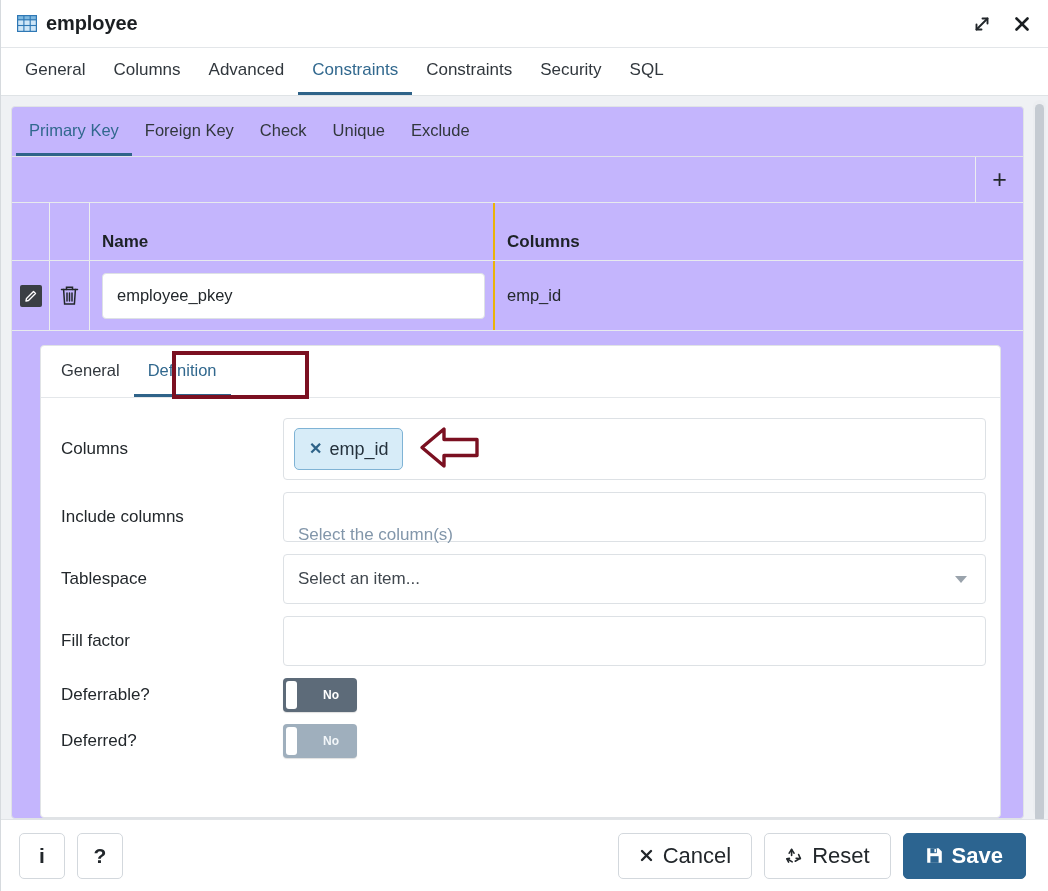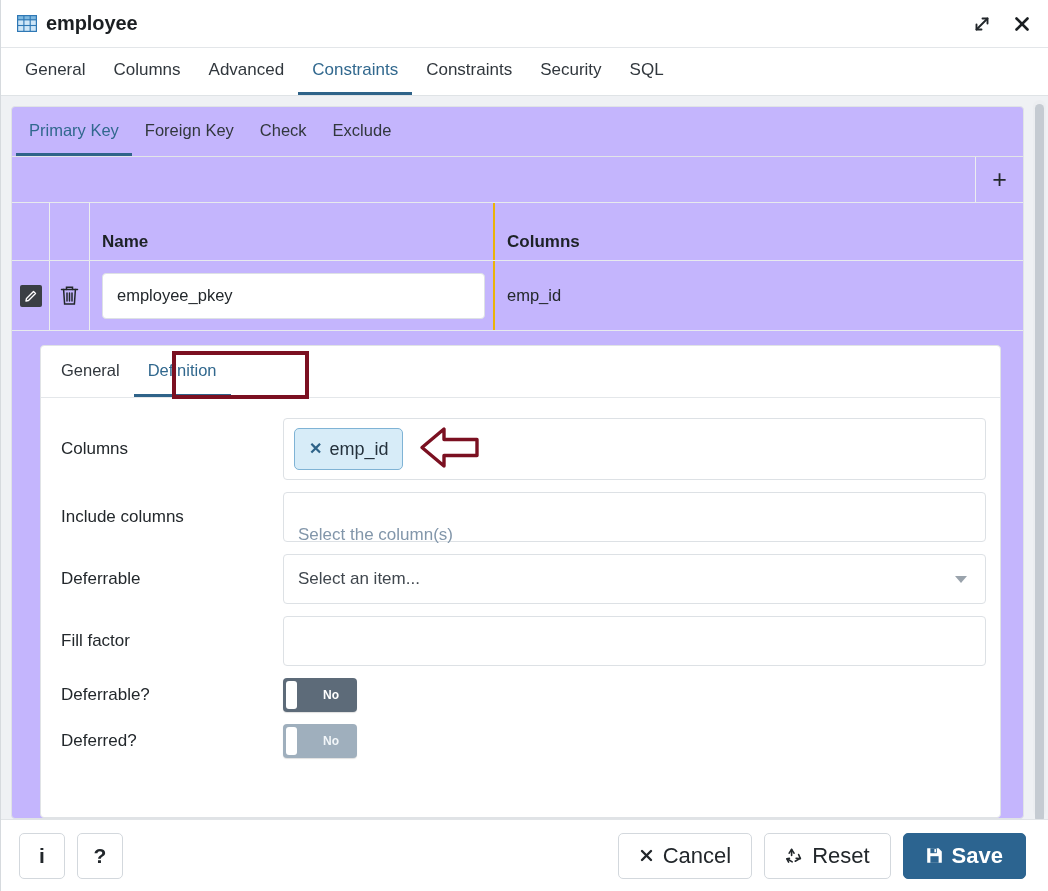--- a/index.html
+++ b/index.html
@@ -289,20 +289,21 @@
     <div class="tab">SQL</div>
   </div>
 
   <div class="body-area">
     <div class="panel">
 
       <div class="subtabbar">
         <div class="subtab active">Primary Key</div>
         <div class="subtab">Foreign Key</div>
         <div class="subtab">Check</div>
+        <div class="subtab">Unique</div>
         <div class="subtab">Exclude</div>
       </div>
 
       <div class="addrow">
         <div class="addrow-fill"></div>
         <div class="addrow-btn">
           <span class="plus">+</span>
         </div>
       </div>
 
@@ -370,21 +371,21 @@
             <div class="frow">
               <div class="flabel">Include columns</div>
               <div class="fctl">
                 <div class="inp">
                   <span class="ph-blue">Select the column(s)</span>
                 </div>
               </div>
             </div>
 
             <div class="frow">
-              <div class="flabel">Deferrable</div>
+              <div class="flabel">Tablespace</div>
               <div class="fctl">
                 <div class="inp sel">
                   <span class="ph-dark">Select an item...</span>
                   <span class="caret"></span>
                 </div>
               </div>
             </div>
 
             <div class="frow">
               <div class="flabel">Fill factor</div>

